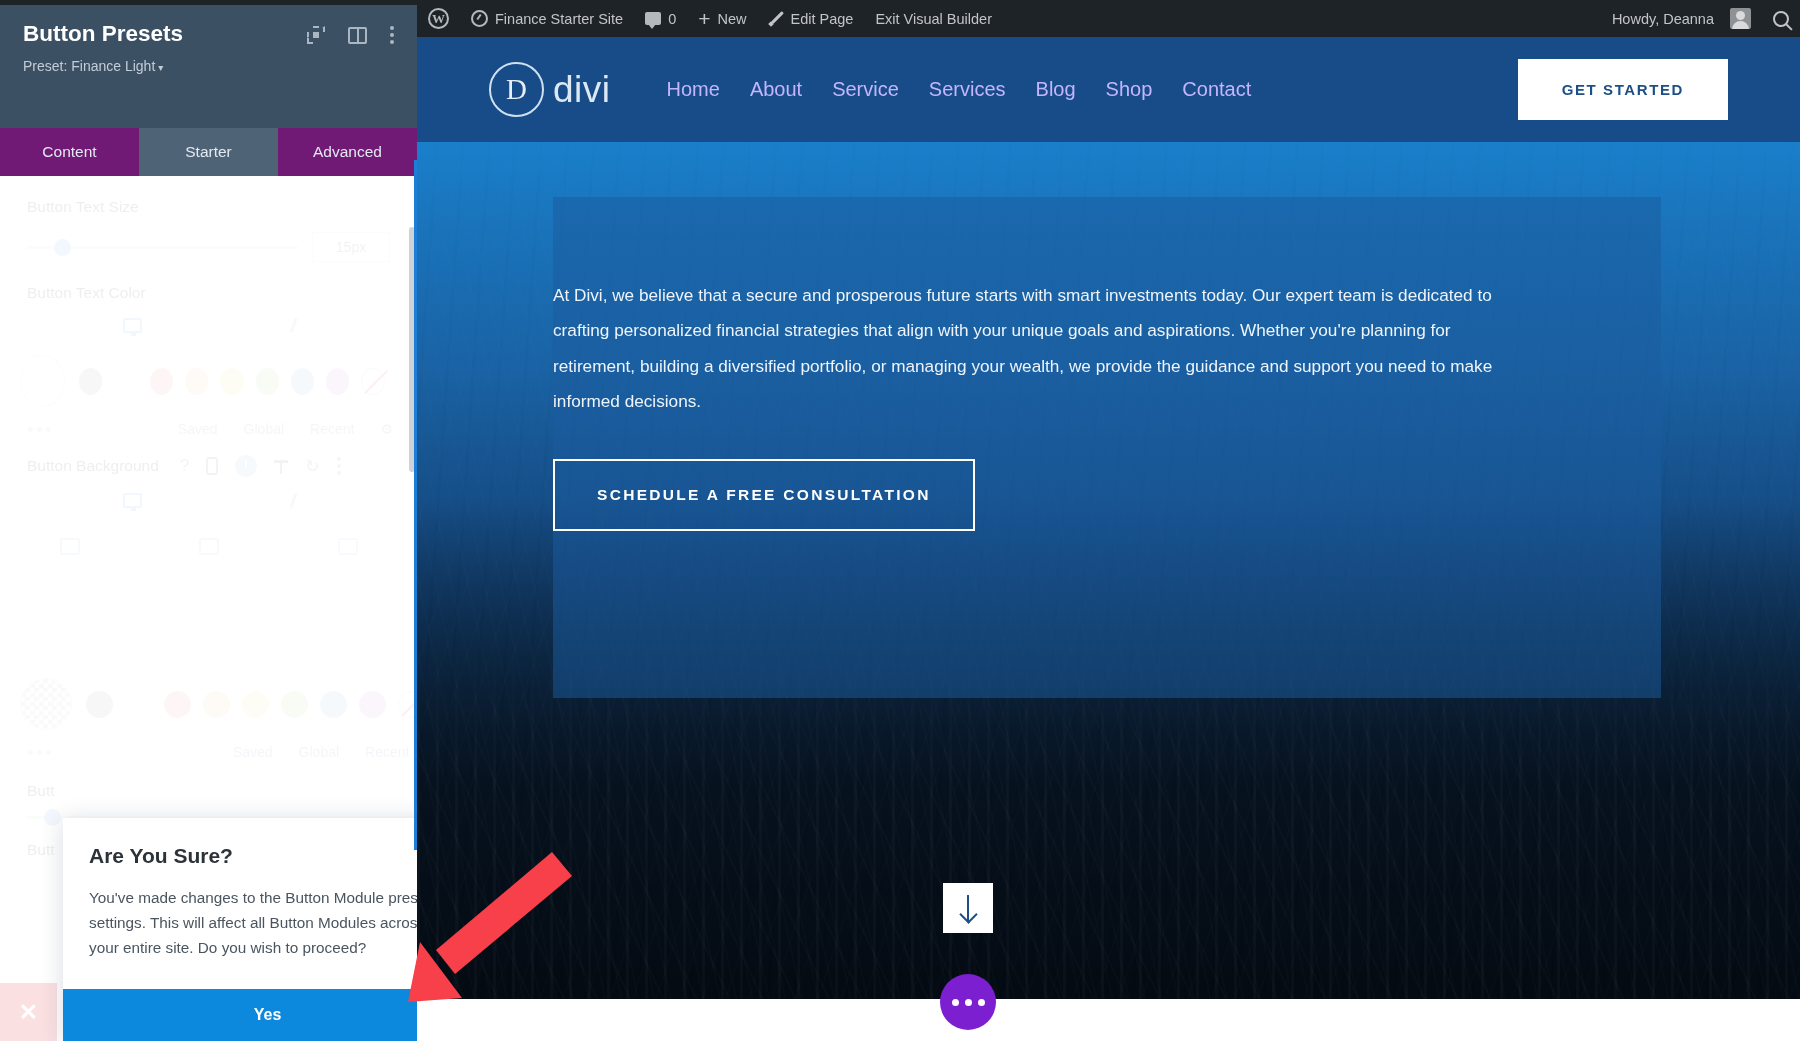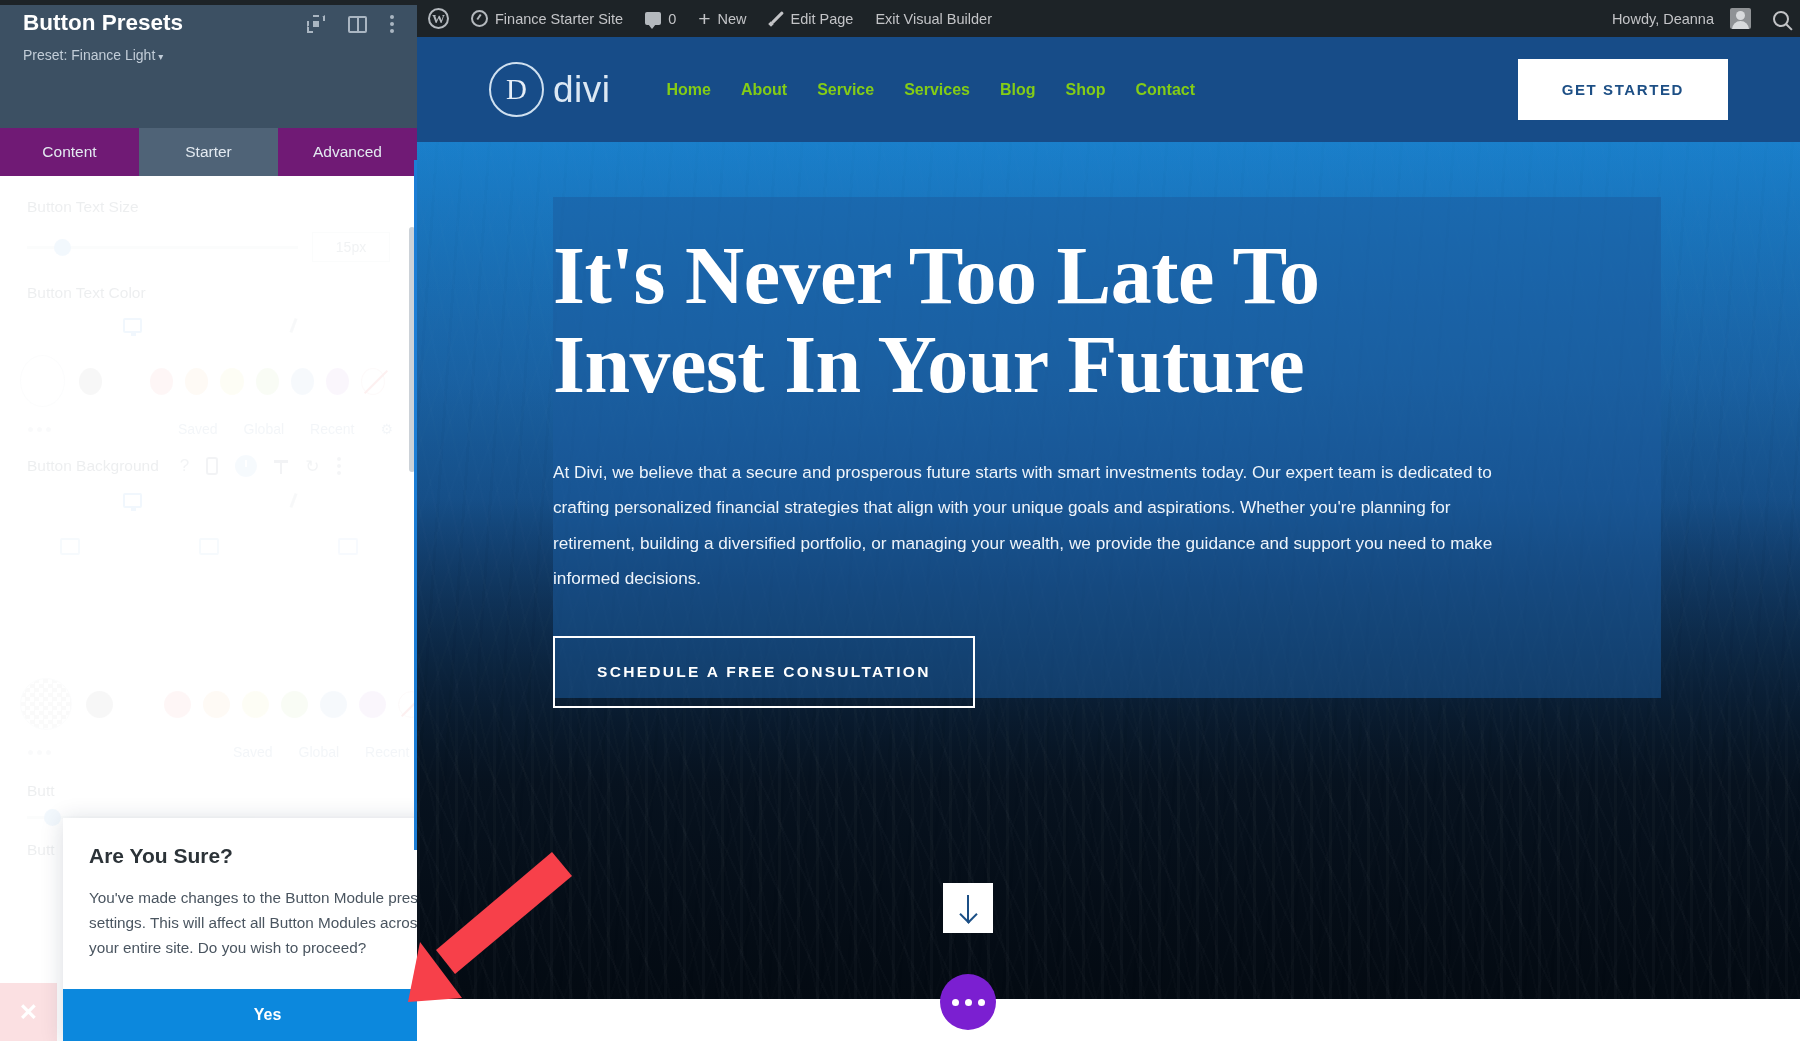--- a/index.html
+++ b/index.html
@@ -75,21 +75,21 @@
 
   
   .divi-nav { position:absolute; left:0; top:0; width:100%; height:105px;
     background:#174c88; display:flex; align-items:center; padding:0 72px; z-index:6; }
   .divi-logo { display:flex; align-items:center; gap:9px; margin-right:56px; }
   .logo-ring { width:55px; height:55px; border-radius:50%; border:2px solid #cfe0f0;
     display:flex; align-items:center; justify-content:center; color:#e6eef7;
     font-size:29px; font-family:"Liberation Serif", serif; font-weight:300; }
   .logo-word { color:#dce8f4; font-size:37px; font-weight:300; letter-spacing:.5px; }
   .nav-links { display:flex; align-items:center; gap:30px; }
-  .nav-links a { color:#84cc16; font-size:16px; font-weight:bold; text-decoration:none; }
+  .nav-links a { color:#c4b5fd; font-size:20px; font-weight:normal; text-decoration:none; }
   .get-started { margin-left:auto; background:#fff; color:#1d4f85; font-size:15px;
     font-weight:bold; letter-spacing:1.6px; padding:22px 44px; }
 
   
   .hero-panel { position:absolute; left:136px; top:160px; width:1108px; height:501px;
     background:rgba(26,92,160,0.52); z-index:4; }
   .hero-inner { position:absolute; left:136px; top:195px; width:1000px; z-index:5; }
   .hero-h1 { color:#fff; font-family:"Liberation Serif", serif; font-size:82px;
     line-height:1.08; font-weight:bold; letter-spacing:-0.5px; }
   .hero-p { color:#eef4fa; font-size:17.2px; line-height:2.05; margin-top:46px;
@@ -104,21 +104,21 @@
     height:11px; border-right:2px solid #1b4f86; border-bottom:2px solid #1b4f86;
     transform:rotate(45deg); }
   .fab { position:absolute; left:523px; bottom:11px; width:56px; height:56px;
     border-radius:50%; background:#7b1fd1; display:flex; align-items:center;
     justify-content:center; gap:6px; z-index:12; }
   .fab i { width:7px; height:7px; border-radius:50%; background:#fff; display:block; }
 
   
   .panel { position:absolute; left:0; top:5px; width:417px; height:1036px;
     background:#fff; z-index:20; overflow:hidden; }
-  .panel-head { background:#3c5063; padding:5px 23px 0 23px; height:123px; }
+  .panel-head { background:#3c5063; padding:16px 23px 0 23px; height:123px; }
   .ph-row { display:flex; align-items:flex-start; }
   .panel-title { color:#fff; font-size:22.5px; font-weight:bold; }
   .panel-sub { color:#c2cdd8; font-size:14px; margin-top:11px; }
   .panel-sub .caret { font-size:10px; margin-left:3px; }
   .ph-icons { margin-left:auto; display:flex; align-items:center; gap:23px;
     padding-top:5px; }
   .ico-focus { width:18px; height:18px; position:relative; }
   .ico-focus:before{ content:""; position:absolute; inset:0;
     border:2px solid #aab6c2; clip-path:polygon(0 0,6px 0,6px 2px,2px 2px,2px 6px,0 6px,
       0 100%,6px 100%,6px calc(100% - 2px),2px calc(100% - 2px),2px calc(100% - 6px),0 calc(100% - 6px),
@@ -271,24 +271,20 @@
         <a href="#">Services</a>
         <a href="#">Blog</a>
         <a href="#">Shop</a>
         <a href="#">Contact</a>
       </div>
       <div class="get-started">GET STARTED</div>
     </div>
 
     <div class="hero-panel"></div>
     <div class="hero-inner">
-      <div class="hero-h1">
-        <div>It's Never Too Late To</div>
-        <div>Invest In Your Future</div>
-      </div>
       <div class="hero-p">At Divi, we believe that a secure and prosperous future starts with smart investments today. Our expert team is dedicated to crafting personalized financial strategies that align with your unique goals and aspirations. Whether you're planning for retirement, building a diversified portfolio, or managing your wealth, we provide the guidance and support you need to make informed decisions.</div>
       <div class="hero-cta">SCHEDULE A FREE CONSULTATION</div>
     </div>
 
     <div class="scroll-btn">
       <span class="scroll-arrow"></span>
     </div>
     <div class="fab">
       <i></i>
       <i></i>

